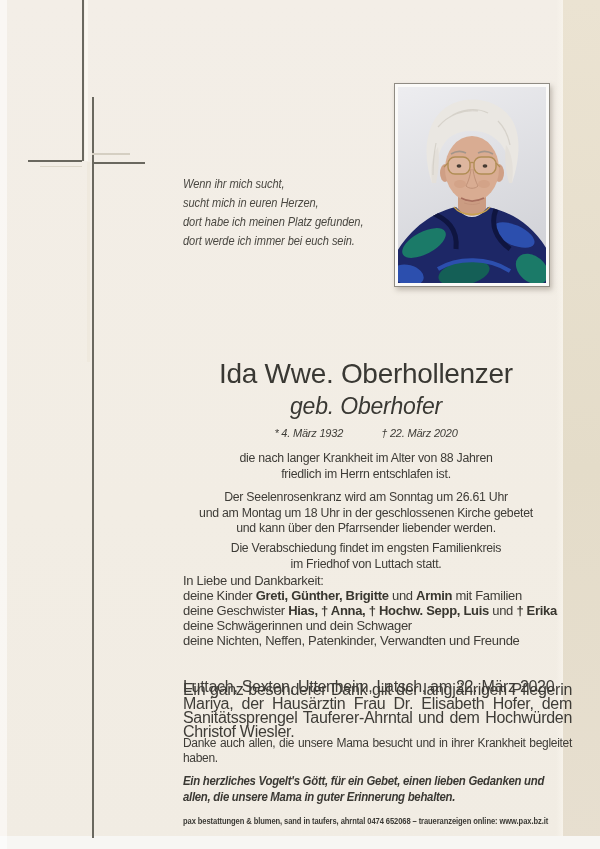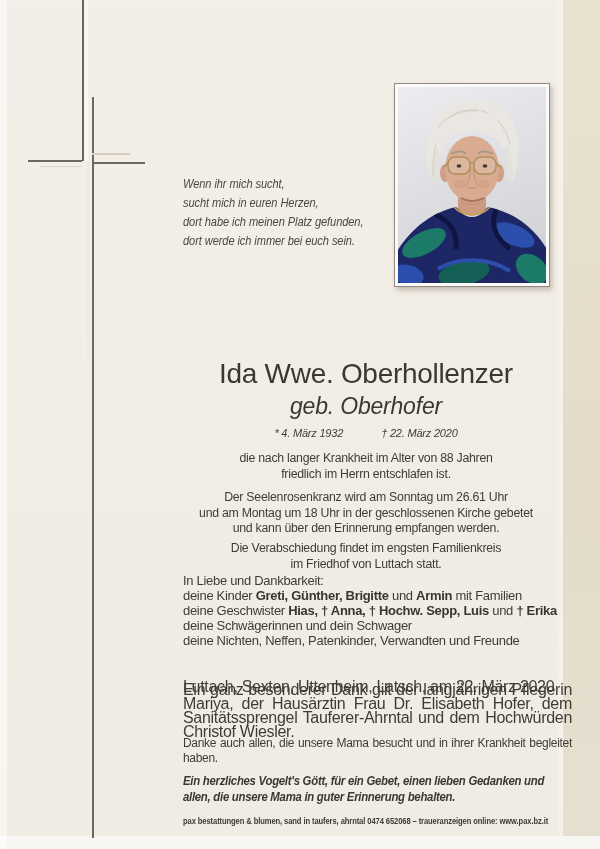--- a/index.html
+++ b/index.html
@@ -138,21 +138,21 @@
   </div>
 
   <div class="abs center-col para passing">
     <div>die nach langer Krankheit im Alter von 88 Jahren</div>
     <div>friedlich im Herrn entschlafen ist.</div>
   </div>
 
   <div class="abs center-col para rosary">
     <div>Der Seelenrosenkranz wird am Sonntag um 26.61 Uhr</div>
     <div>und am Montag um 18 Uhr in der geschlossenen Kirche gebetet</div>
-    <div>und kann über den Erinnerung empfangen werden.</div>
+    <div>und kann über den Pfarrsender liebender werden.</div>
   </div>
 
   <div class="abs center-col para farewell">
     <div>Die Verabschiedung findet im engsten Familienkreis</div>
     <div>im Friedhof von Luttach statt.</div>
   </div>
 
   <div class="abs left-col family">
     <div>In Liebe und Dankbarkeit:</div>
     <div><span>deine Kinder </span><b>Greti, Günther, Brigitte</b><span> und </span><b>Armin</b><span> mit Familien</span></div>

